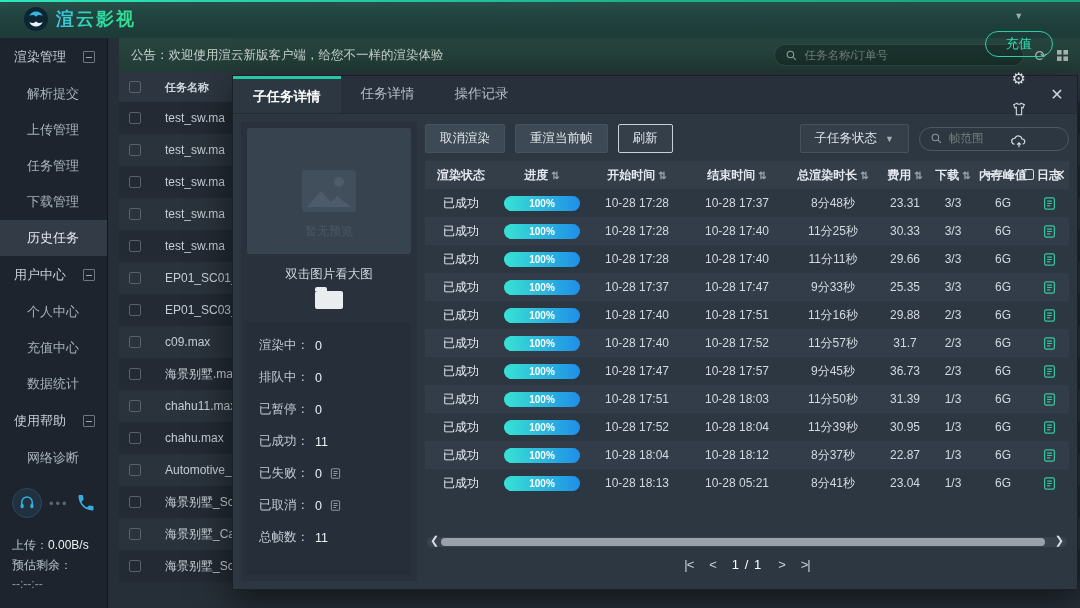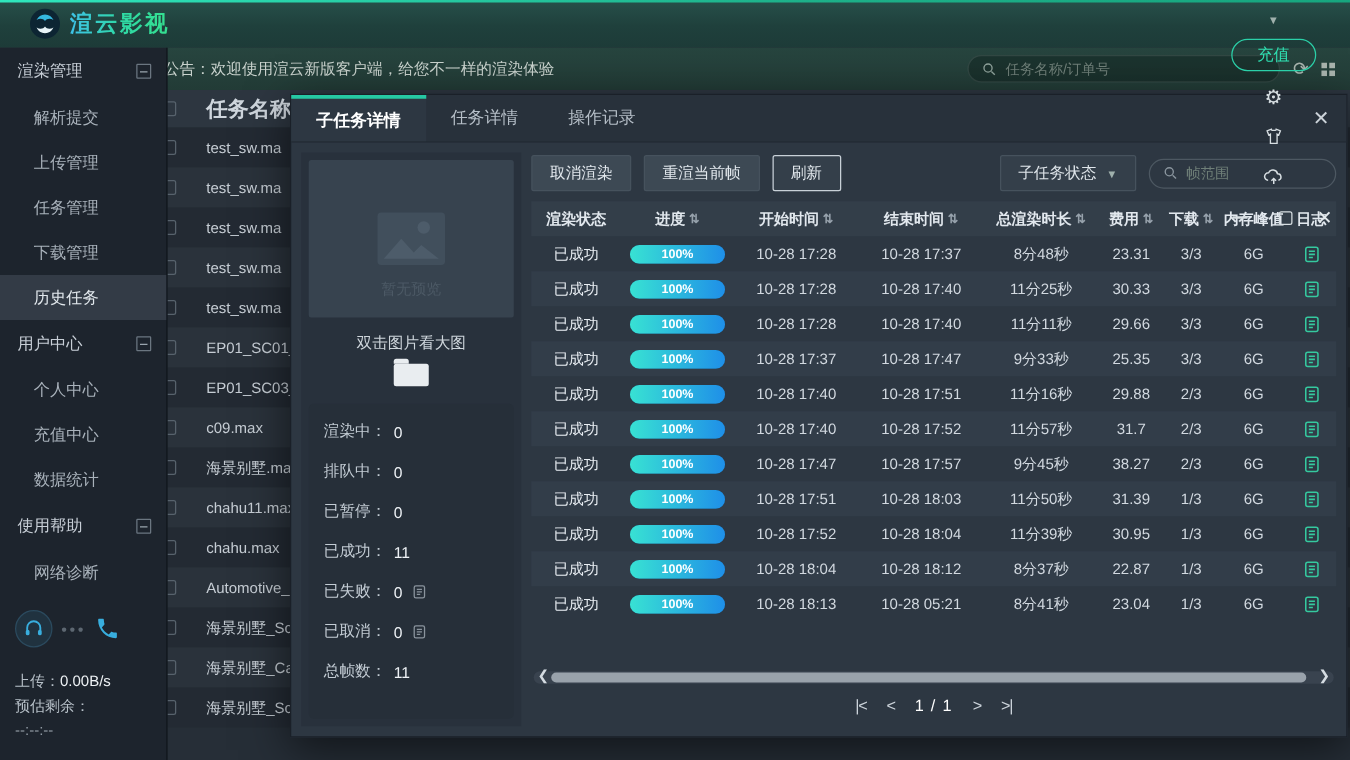--- a/index.html
+++ b/index.html
@@ -26,21 +26,21 @@
   .recharge { border:1px solid #2bd0a8; color:#2fe0b2; font-size:13px; border-radius:14px;
     padding:3px 20px; margin:0 8px; background:transparent; cursor:pointer; }
   .tb-icon { width:22px; height:22px; display:flex; align-items:center; justify-content:center;
     color:#d7dee2; font-size:16px; }
   .win-ctrl { display:flex; align-items:center; gap:14px; margin-left:14px; margin-right:4px; }
   .minbar { width:12px; height:2px; background:#d7dee2; }
   .maxbox { width:11px; height:11px; border:1.5px solid #d7dee2; border-radius:2px; }
   .closex { font-size:15px; color:#e3e9ec; line-height:1; }
 
   
-  .sidebar { position:absolute; left:0; top:38px; bottom:0; width:134px; background:#1d242d;
+  .sidebar { position:absolute; left:0; top:38px; bottom:0; width:108px; background:#1d242d;
     border-right:1px solid #11161c; z-index:20; display:flex; flex-direction:column; }
   .grp-head { display:flex; align-items:center; justify-content:space-between;
     padding:10px 12px 10px 14px; color:#c7ced6; font-size:13px; cursor:pointer; }
   .collapse-box { width:12px; height:12px; border:1px solid #6b7681; border-radius:1px;
     position:relative; flex:0 0 auto; }
   .collapse-box:before { content:""; position:absolute; left:2px; right:2px; top:5px; height:1px; background:#9aa5ae; }
   .side-item { padding:9px 6px 9px 27px; font-size:13px; color:#a9b2bb; cursor:pointer; }
   .side-item.active { background:#333b46; color:#e2e8ed; }
   .help-icons { display:flex; align-items:center; gap:7px; padding:12px 0 4px 12px; }
   .round-ic { width:30px; height:30px; border-radius:50%; background:rgba(56,174,222,.10);
@@ -59,21 +59,21 @@
   .ann-right { margin-left:auto; display:flex; align-items:center; gap:10px; }
   .search-pill { width:250px; height:22px; border-radius:12px; border:1px solid rgba(255,255,255,.10);
     background:rgba(10,22,19,.35); display:flex; align-items:center; padding:0 10px; gap:6px; }
   .ph { font-size:11.5px; color:#6f7f78; }
   .refresh-g { font-size:15px; color:#a9b4ae; line-height:1; }
 
   
   .main { position:absolute; left:119px; top:72px; right:0; bottom:0; background:#262e37; z-index:5; }
   .task-head { height:30px; background:#2d3640; display:flex; align-items:center; padding-left:10px; }
   .cbx { width:12px; height:12px; border:1px solid #57626c; border-radius:2px; flex:0 0 auto; }
-  .task-head .lbl { margin-left:24px; font-size:17px; color:#cfd6dd; font-weight:bold; }
+  .task-head .lbl { margin-left:24px; font-size:11px; color:#cfd6dd; font-weight:bold; }
   .task-row { height:32px; display:flex; align-items:center; padding-left:10px; font-size:12px; color:#c6cdd4; }
   .task-row:nth-child(odd) { background:#232a33; }
   .task-row:nth-child(even) { background:#2a323b; }
   .task-row .lbl { margin-left:24px; white-space:nowrap; }
 
   
   .modal { position:absolute; left:232px; top:75px; width:846px; height:515px;
     background:#2d3742; border:1px solid #1a2028; box-shadow:0 10px 34px rgba(0,0,0,.55);
     z-index:25; display:flex; flex-direction:column; }
   .tabs { height:38px; background:#28313b; display:flex; border-bottom:1px solid #222b34; }
@@ -580,21 +580,21 @@
             <div class="status-txt">已成功</div>
             <div>
               <span class="pbar">
                 <span class="pfill" style="width: 100%;"></span>
                 <span class="ptxt">100%</span>
               </span>
             </div>
             <div>10-28 17:47</div>
             <div>10-28 17:57</div>
             <div>9分45秒</div>
-            <div>38.27</div>
+            <div>36.73</div>
             <div>2/3</div>
             <div>6G</div>
             <div class="log-cell">
               <svg viewBox="0 0 16 18" width="13" height="15" fill="none" stroke="#35c99f" stroke-width="1.5">
                 <rect x="2" y="2" width="12" height="14" rx="2"></rect>
                 <path d="M5 6h6M5 9h6M5 12h4"></path>
               </svg>
             </div>
           </div>
           <div class="grid-cols trow">

